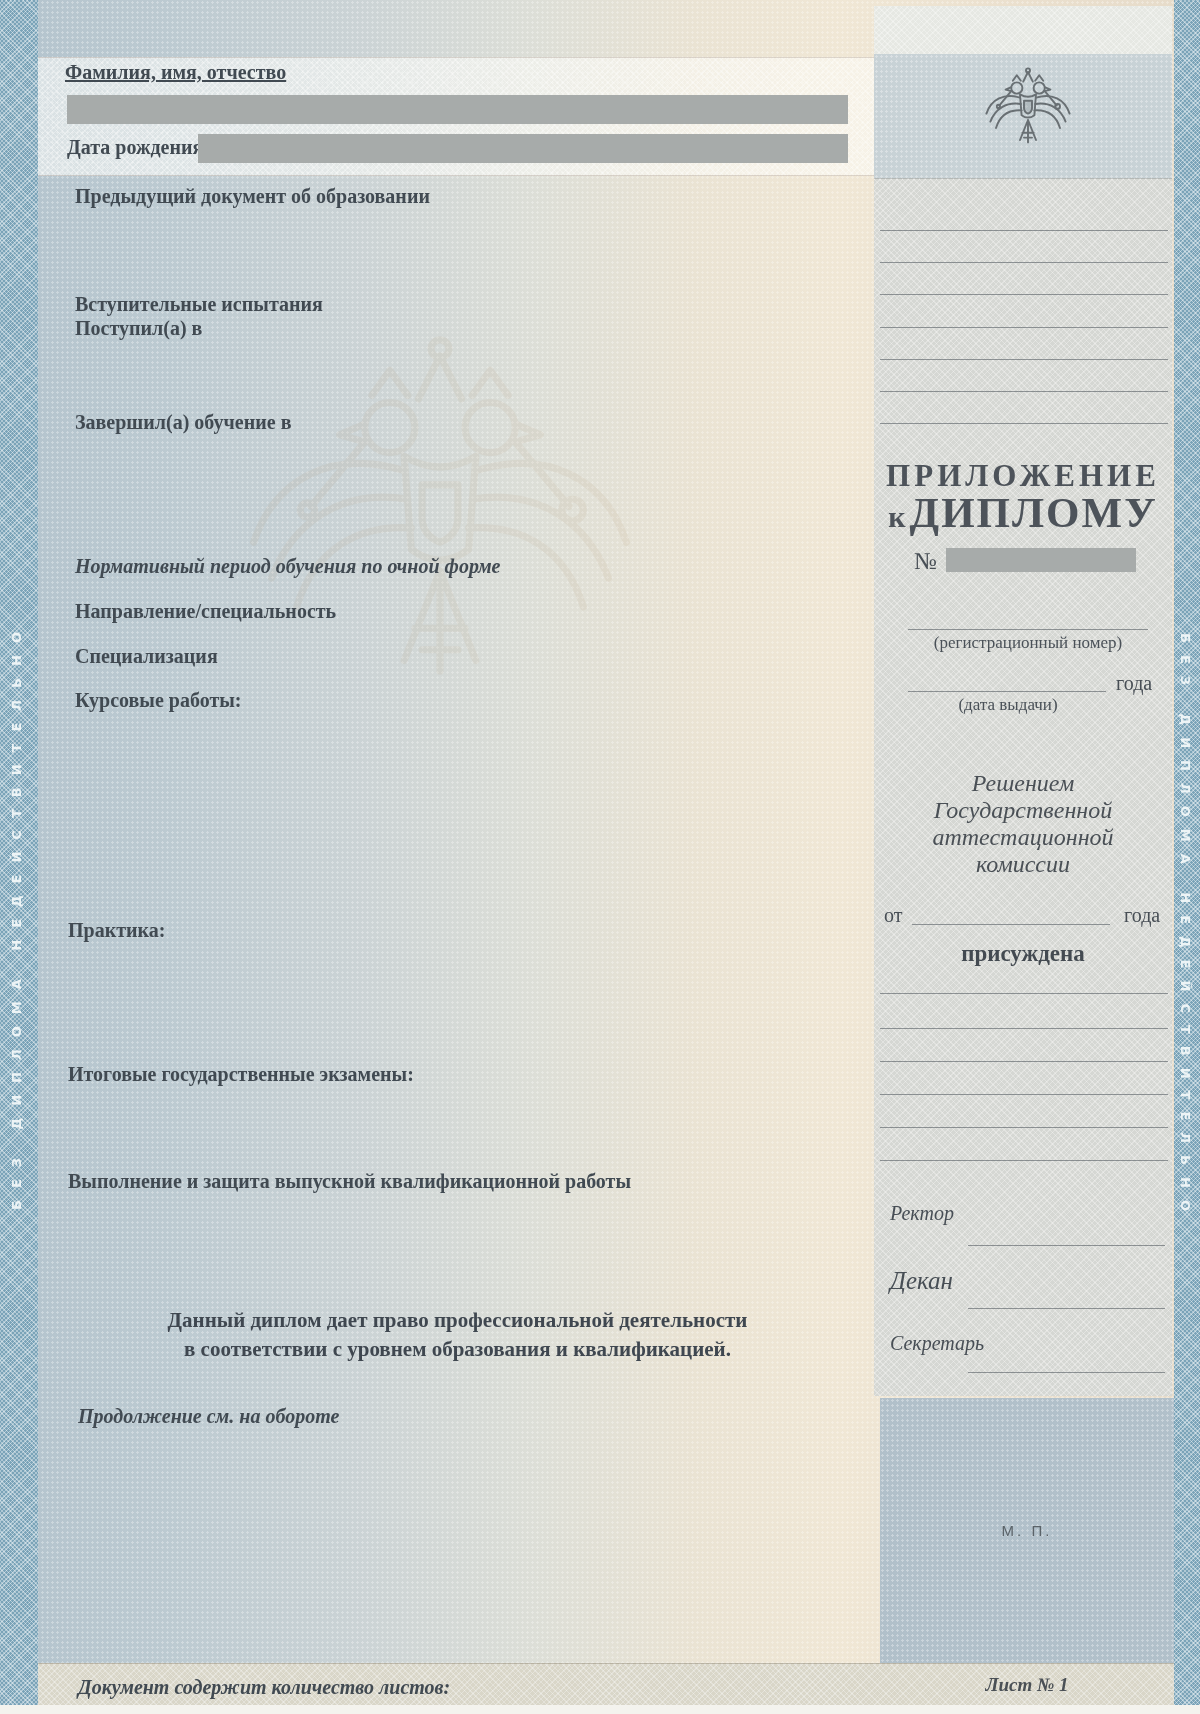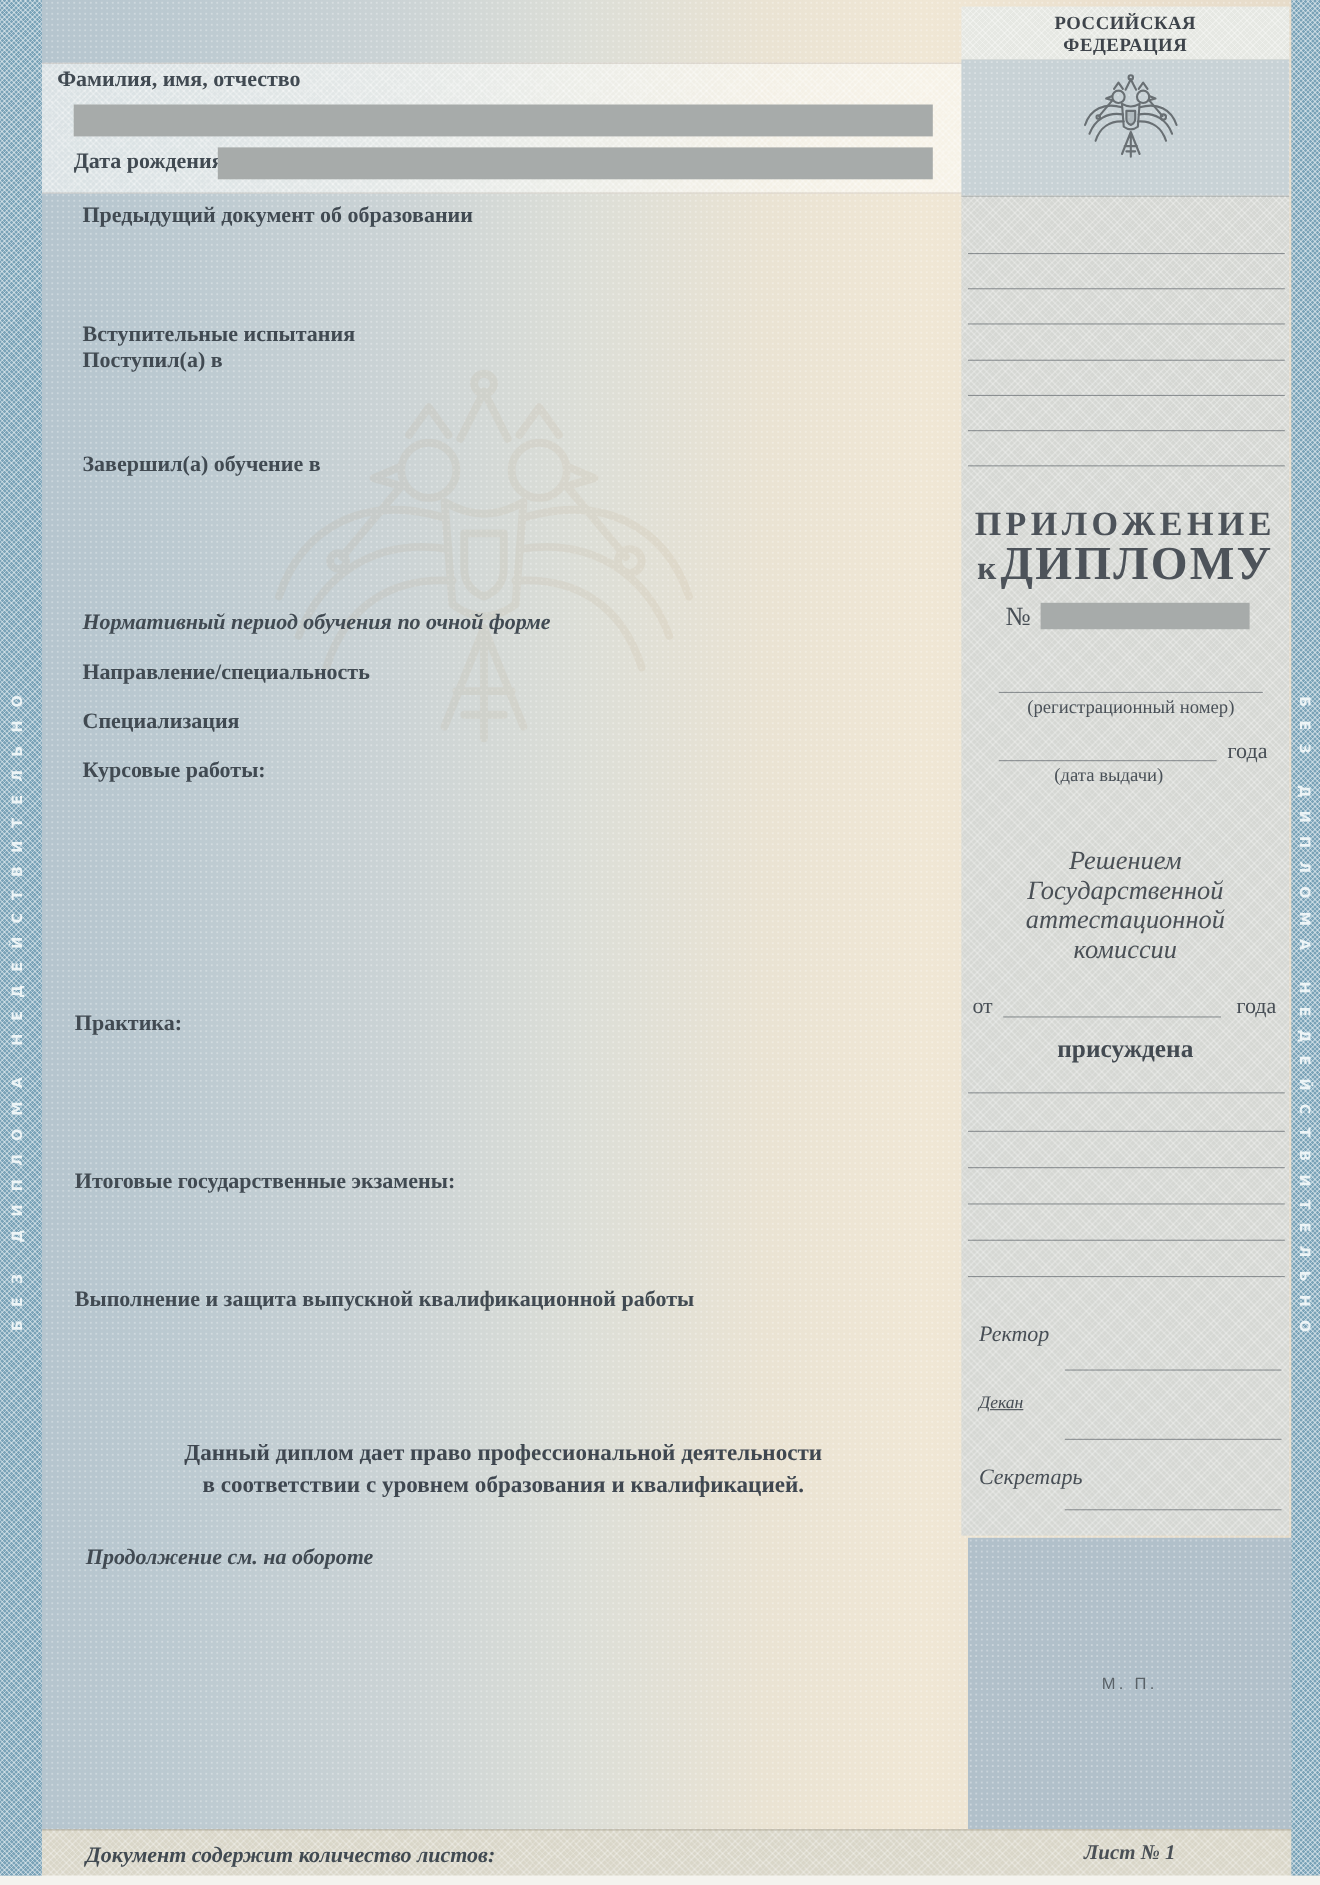--- a/index.html
+++ b/index.html
@@ -58,21 +58,21 @@
       <path d="M39 34 L24 52"></path>
         <circle cx="23" cy="53" r="2"></circle>
       <path d="M81 34 L96 52"></path>
         <circle cx="97" cy="53" r="3"></circle>
     </g>
   </svg>
 
   <div class="abs texw" style="left:38px;top:57px;width:839px;height:117px;background-color:rgba(253,253,250,.50);
               border-top:1px solid rgba(150,130,115,.30);border-bottom:1px solid rgba(150,130,115,.30);"></div>
 
-  <div class="lbl" style="left:52px;top:61px;">Фамилия, имя, отчество</div>
+  <div class="lbl" style="left:65px;top:61px;text-decoration:underline;">Фамилия, имя, отчество</div>
   <div class="bar" style="left:67px;top:95px;width:781px;height:29px;"></div>
 
   <div class="lbl" style="left:67px;top:136px;">Дата рождения</div>
   <div class="bar" style="left:198px;top:134px;width:650px;height:29px;"></div>
 
   <div class="lbl" style="left:75px;top:185px;">Предыдущий документ об образовании</div>
   <div class="lbl" style="left:75px;top:293px;">Вступительные испытания</div>
   <div class="lbl" style="left:75px;top:317px;">Поступил(а) в</div>
   <div class="lbl" style="left:75px;top:411px;">Завершил(а) обучение в</div>
   <div class="lbl" style="left:75px;top:555px;font-style:italic;">Нормативный период обучения по очной форме</div>
@@ -89,24 +89,20 @@
   </div>
 
   <div class="lbl it" style="left:78px;top:1405px;font-style:italic;">Продолжение см. на обороте</div>
 
   <div class="abs texw" style="left:874px;top:6px;width:298px;height:48px;background-color:#e6e8e3;"></div>
   <div class="abs texd" style="left:874px;top:54px;width:298px;height:124px;background-color:#c8d2d6;"></div>
   <div class="abs texw" style="left:874px;top:178px;width:298px;height:1217px;background-color:#d5d7d3;
               border-top:1px solid rgba(120,125,130,.35);"></div>
   <div class="abs texd" style="left:880px;top:1398px;width:294px;height:265px;background-color:#b1c0ca;"></div>
 
-  <div class="abs center" style="left:874px;top:11px;width:298px;font-size:17px;font-weight:700;line-height:20px;color:#3e444b;letter-spacing:.5px;">
-    <div>РОССИЙСКАЯ</div>
-    <div>ФЕДЕРАЦИЯ</div>
-  </div>
 
   <svg class="coa" style="left:980px;top:64px;width:96px;height:104px;opacity:.85;" viewBox="0 0 120 130">
     <g>
       <path d="M54 22 L60 10 L66 22"></path>
         <circle cx="60" cy="8" r="2.5"></circle>
       <circle cx="46" cy="30" r="7"></circle>
         <path d="M39 29 L32 32 L39 34"></path>
         <path d="M41 21 L46 14 L51 21"></path>
       <circle cx="74" cy="30" r="7"></circle>
         <path d="M81 29 L88 32 L81 34"></path>
@@ -166,21 +162,21 @@
 
   <div class="rl" style="left:880px;top:993px;width:288px;"></div>
   <div class="rl" style="left:880px;top:1028px;width:288px;"></div>
   <div class="rl" style="left:880px;top:1061px;width:288px;"></div>
   <div class="rl" style="left:880px;top:1094px;width:288px;"></div>
   <div class="rl" style="left:880px;top:1127px;width:288px;"></div>
   <div class="rl" style="left:880px;top:1160px;width:288px;"></div>
 
   <div class="coltxt it" style="left:890px;top:1202px;font-size:20px;">Ректор</div>
   <div class="rl" style="left:968px;top:1245px;width:197px;"></div>
-  <div class="coltxt it" style="left:890px;top:1267px;font-size:16px;text-decoration:underline;">Декан</div>
+  <div class="coltxt it" style="left:890px;top:1267px;font-size:25px;">Декан</div>
   <div class="rl" style="left:968px;top:1308px;width:197px;"></div>
   <div class="coltxt it" style="left:890px;top:1332px;font-size:20px;">Секретарь</div>
   <div class="rl" style="left:968px;top:1372px;width:197px;"></div>
 
   <div class="abs center" style="left:880px;top:1522px;width:294px;font-family:'Liberation Sans','DejaVu Sans',sans-serif;
               font-size:15px;letter-spacing:3px;color:#5a6268;">М. П.</div>
 
   <div class="abs texw" style="left:38px;top:1663px;width:1136px;height:42px;background-color:#d9d6c8;
               border-top:1px solid rgba(120,110,90,.35);"></div>
   <div class="lbl it" style="left:78px;top:1676px;">Документ содержит количество листов:</div>

